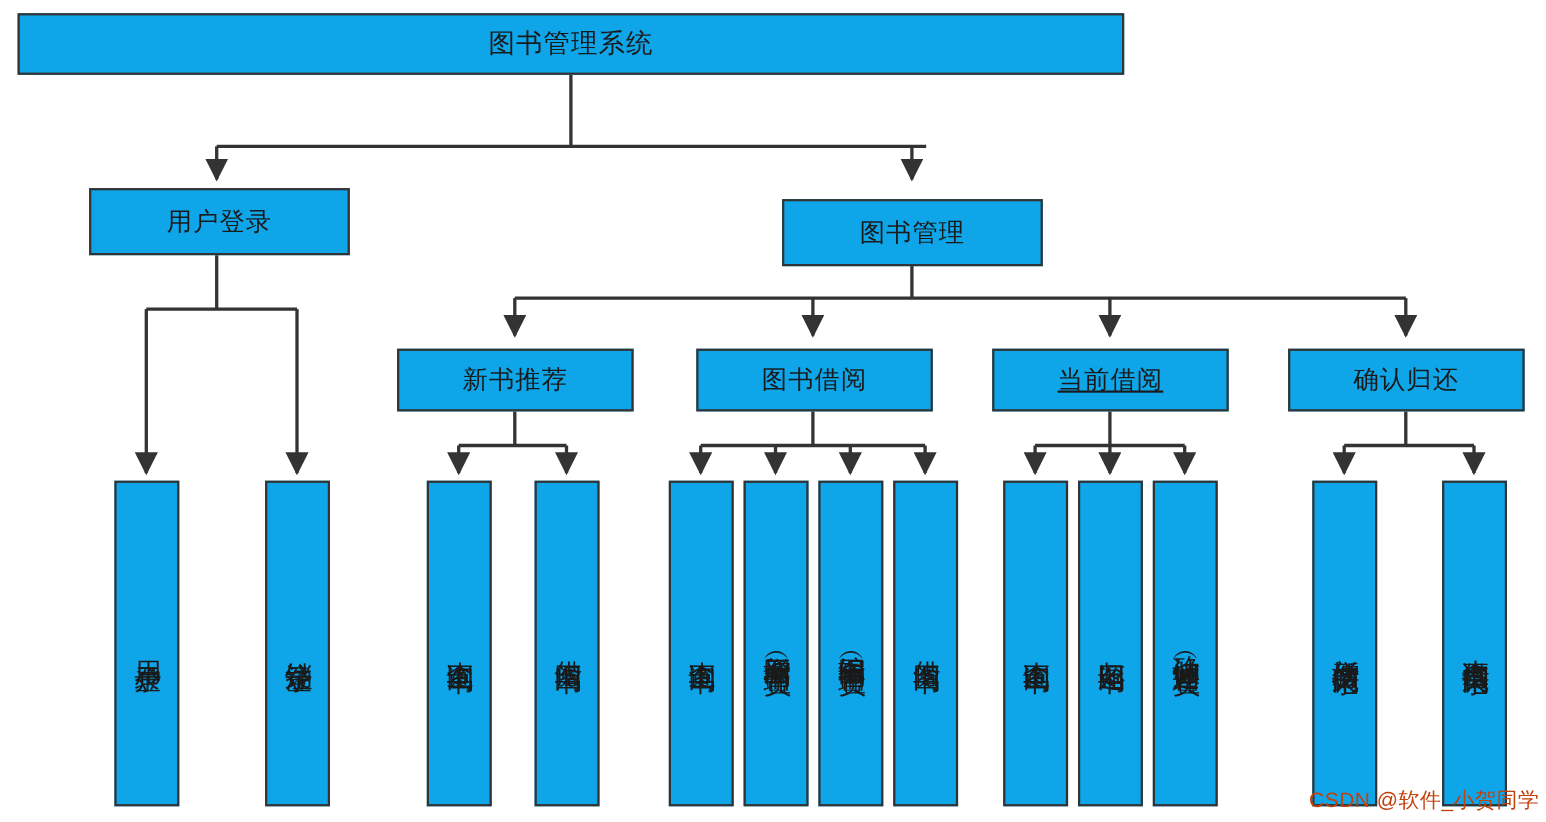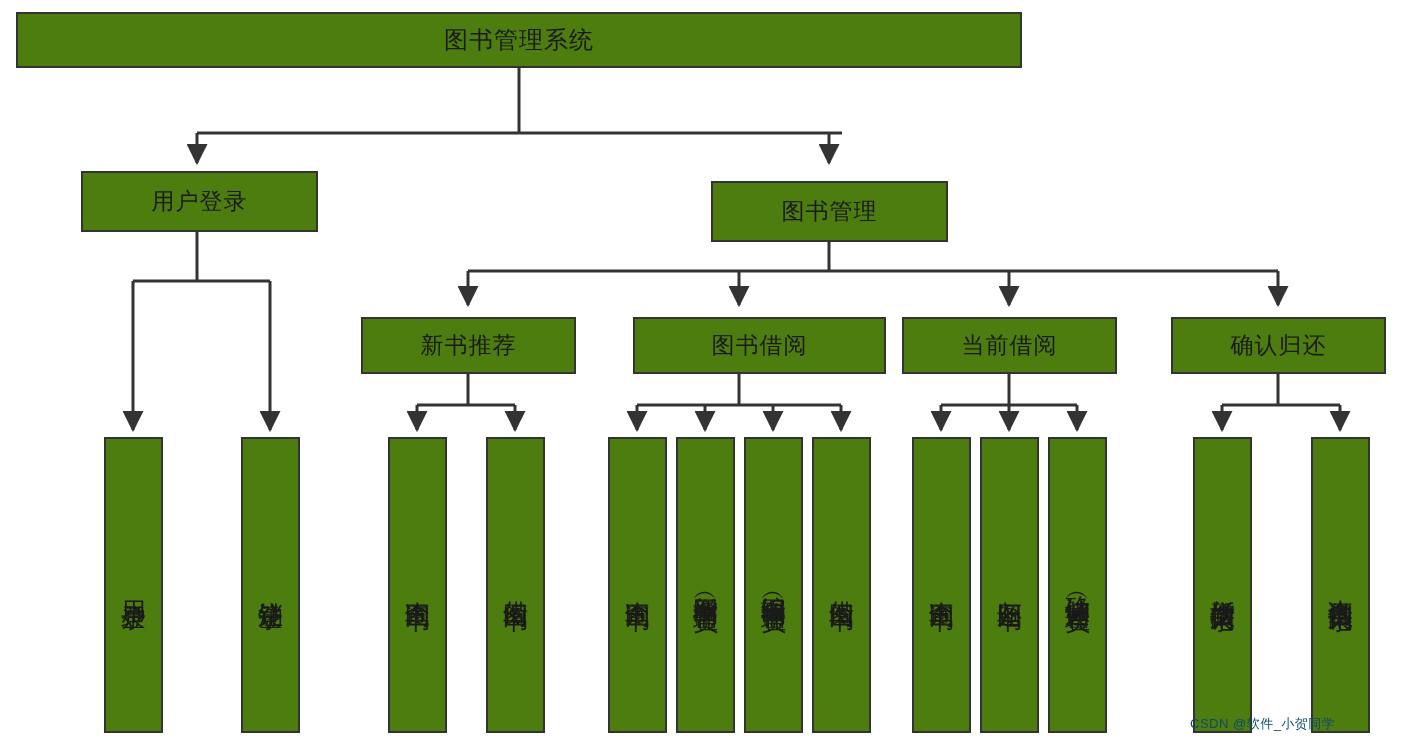--- a/index.html
+++ b/index.html
@@ -17,21 +17,21 @@
   svg.links{
     position:absolute;
     left:0; top:0;
     width:1405px;
     height:747px;
     pointer-events:none;
   }
   .node{
     position:absolute;
     box-sizing:border-box;
-    background:#4d7c0f;
+    background:#0ea5e9;
     border:2px solid #333333;
     display:flex;
     align-items:center;
     justify-content:center;
     color:#1a1a1a;
   }
   .node .label{
     display:block;
     text-align:center;
     line-height:1.18;
@@ -51,22 +51,22 @@
   .node.vert .label{
     font-size:25px;
     line-height:1.08;
     letter-spacing:2px;
     writing-mode:vertical-rl;
     text-orientation:upright;
     white-space:nowrap;
   }
   .watermark{
     position:absolute;
-    font-size:13px;
-    color:#0c4a6e;
+    font-size:19px;
+    color:#c2410c;
     letter-spacing:0.5px;
     white-space:nowrap;
     pointer-events:none;
   }
 </style>
 </head>
 <body>
 
 <div id="canvas">
 
@@ -129,25 +129,25 @@
   </div>
 
   <div class="node horiz" style="left:711px; top:181px; width:237px; height:61px;">
     <span class="label">图书管理</span>
   </div>
 
   <div class="node horiz" style="left:361px; top:317px; width:215px; height:57px;">
     <span class="label">新书推荐</span>
   </div>
 
-  <div class="node horiz" style="left:633px; top:317px; width:253px; height:57px;">
+  <div class="node horiz" style="left:633px; top:317px; width:215px; height:57px;">
     <span class="label">图书借阅</span>
   </div>
 
-  <div class="node horiz" style="left:902px; top:317px; width:215px; height:57px;">
+  <div class="node horiz" style="left:902px; top:317px; width:215px; height:57px;text-decoration:underline;">
     <span class="label">当前借阅</span>
   </div>
 
   <div class="node horiz" style="left:1171px; top:317px; width:215px; height:57px;">
     <span class="label">确认归还</span>
   </div>
 
   <div class="node vert" style="left:104px; top:437px; width:59px; height:296px;">
     <span class="label">用户登录</span>
   </div>

